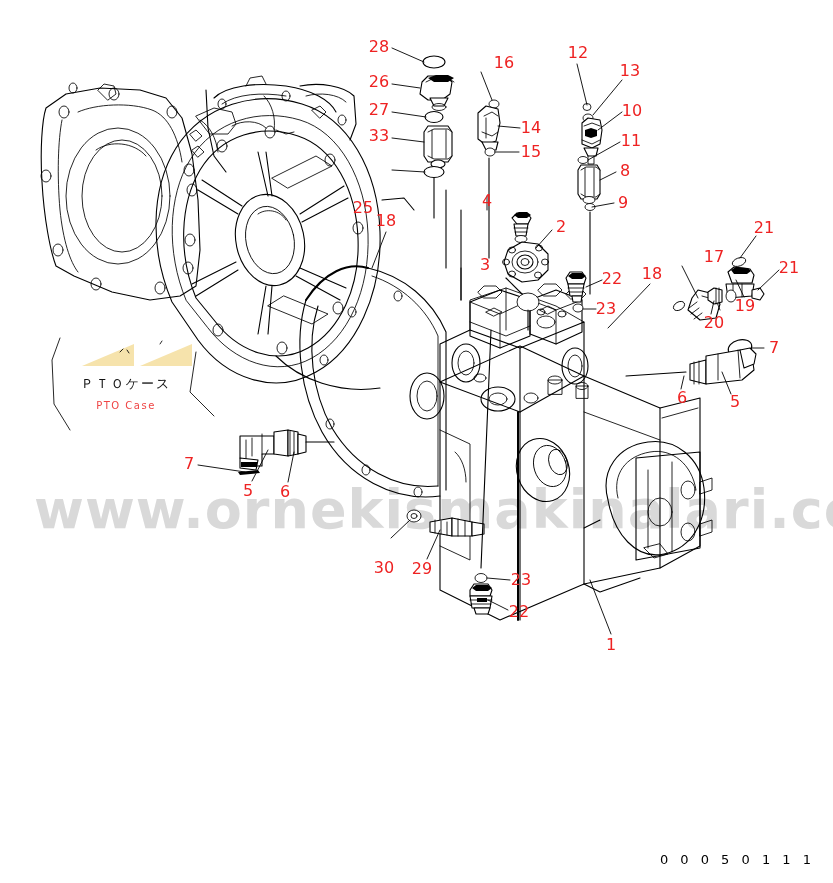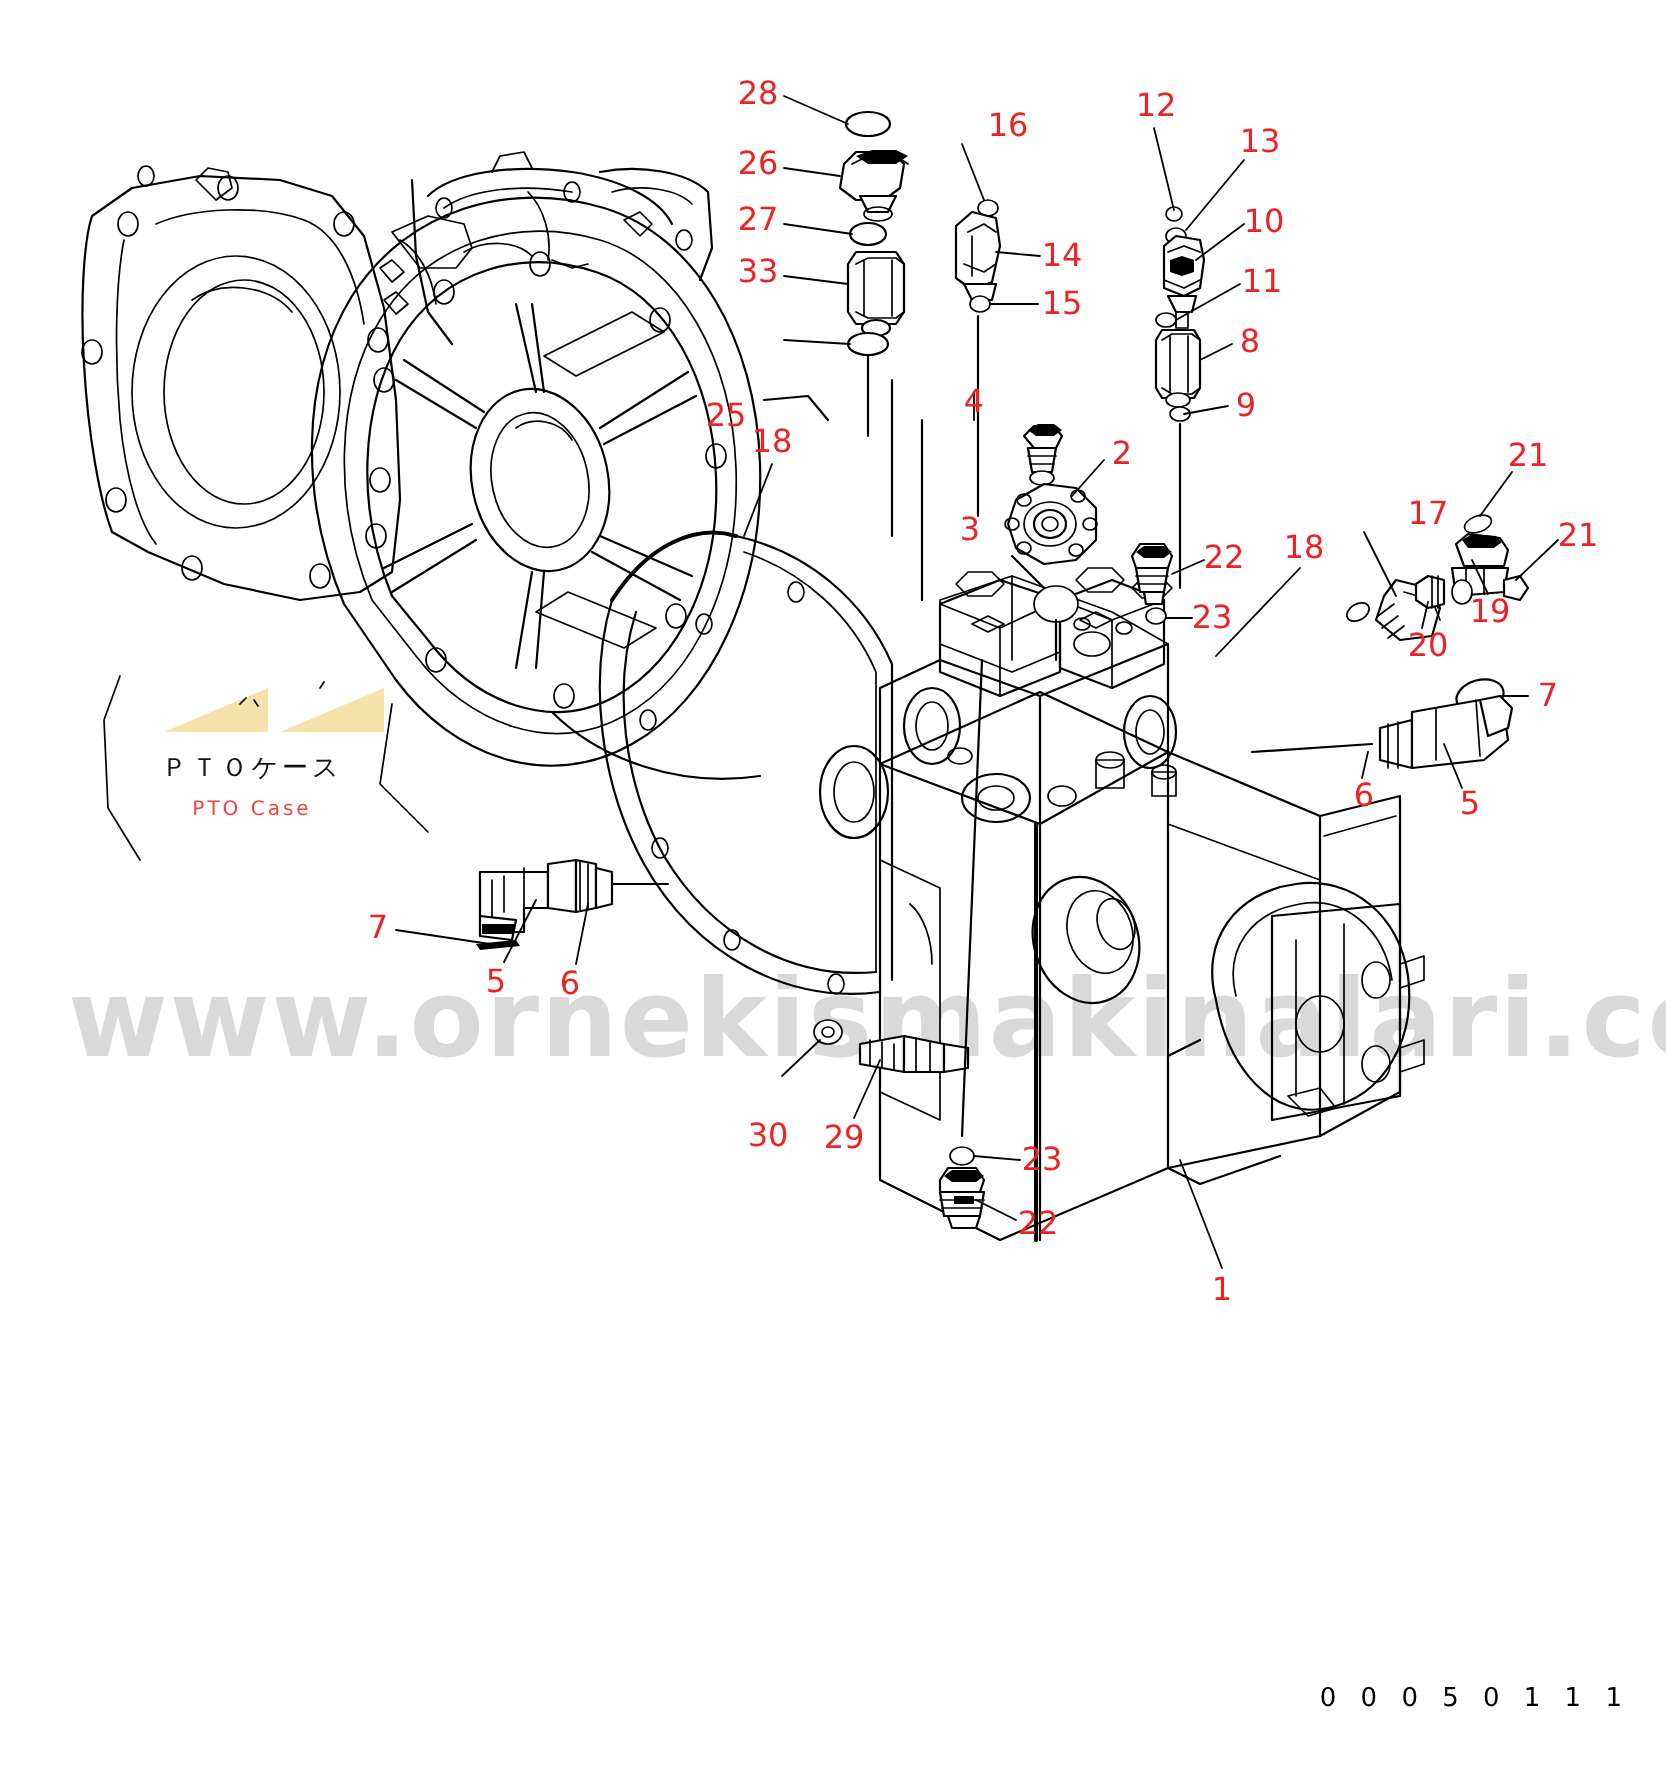--- a/index.html
+++ b/index.html
@@ -48,21 +48,21 @@
     color: #ef4444;
     font-family: "DejaVu Sans", sans-serif;
     font-size: 10px;
     letter-spacing: 1.5px;
     white-space: nowrap;
     transform: translate(-50%, -50%);
   }
   #refnum {
     position: absolute;
     right: 18px;
-    bottom: 26px;
+    bottom: 16px;
     color: #000000;
     font-family: "DejaVu Sans", sans-serif;
     font-size: 13px;
     letter-spacing: 4px;
     white-space: nowrap;
     margin-top: 45px;
   }
   .wm-text {
     position: absolute;
     font-family: "DejaVu Sans", sans-serif;

